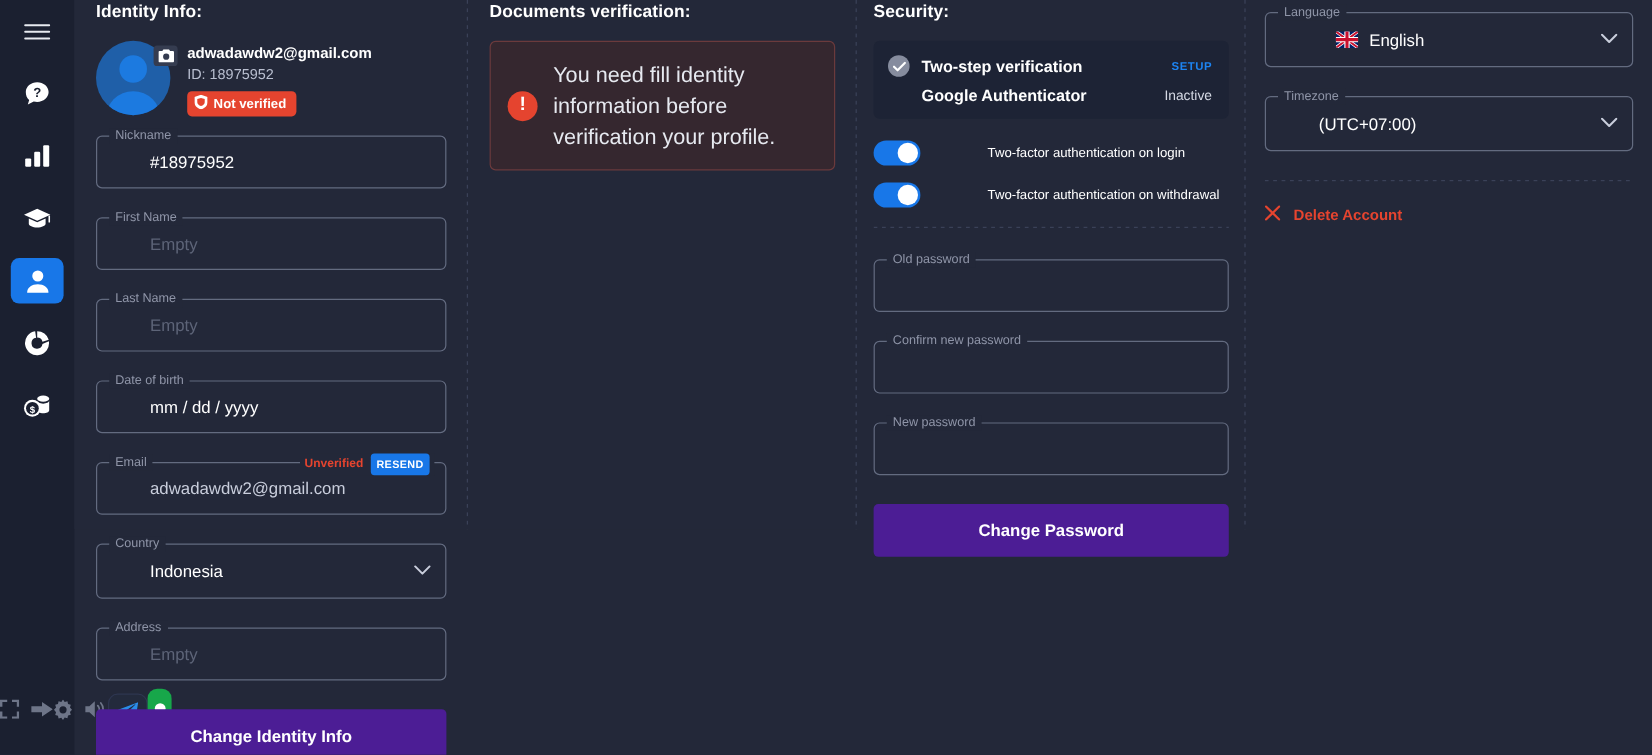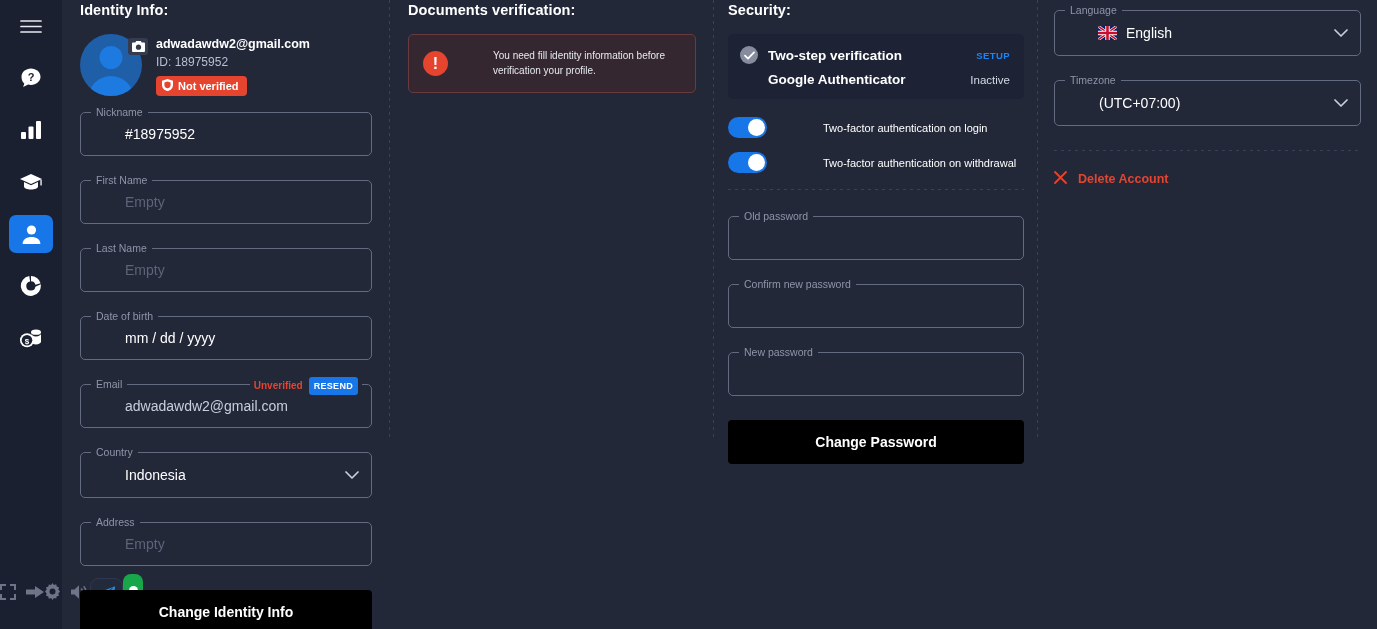--- a/index.html
+++ b/index.html
@@ -142,40 +142,40 @@
   .fval { color: #ffffff; font-size: 14px; margin-left: 32px; }
   .fval.ph { color: #5d6478; }
   .fval.muted { color: #c9cedc; }
   .field.tall { height: 46px; }
   .chev {
     position: absolute; right: 12px; top: 50%; transform: translateY(-50%);
     color: #c9cedc;
   }
   .btn-primary {
     width: 100%; height: 44px; border: none; border-radius: 4px;
-    background: #000000; color: #ffffff;
+    background: #4c1d95; color: #ffffff;
     font-family: "Liberation Sans", sans-serif;
     font-size: 14px; font-weight: bold;
     display: flex; align-items: center; justify-content: center;
     cursor: pointer;
   }
 
   
   .alert {
     border: 1px solid #6b3a3c; background: #35272f;
     border-radius: 5px; padding: 14px 14px;
     display: flex; align-items: center; gap: 13px;
   }
   .alert-icon {
     width: 25px; height: 25px; border-radius: 50%; background: #e5442f;
     flex: 0 0 25px;
     display: flex; align-items: center; justify-content: center;
     color: #ffffff; font-size: 16px; font-weight: bold; line-height: 1;
   }
-  .alert-text { color: #e6e9f0; font-size: 10px; line-height: 1.45; margin-left: 32px; }
+  .alert-text { color: #e6e9f0; font-size: 18px; line-height: 1.45; }
 
   
   .sec-card {
     background: #1d2335; border-radius: 5px;
     padding: 12px 14px 12px 12px; margin-bottom: 18px;
   }
   .sec-row { display: flex; align-items: center; justify-content: space-between; }
   .sec-row + .sec-row { margin-top: 8px; }
   .sec-left { display: flex; align-items: center; gap: 10px; }
   .check-circle {
@@ -203,21 +203,21 @@
     height: 1px; margin: 16px 0 26px 0;
     background-image: linear-gradient(to right, #3a4158 0 3px, transparent 3px 7px);
     background-size: 7px 1px;
   }
 
   
   .flag {
     width: 19px; height: 14px; flex: 0 0 19px; border-radius: 2px; overflow: hidden;
     margin-right: 9px;
   }
-  .field.withflag { padding-left: 11px; }
+  .field.withflag { padding-left: 26px; }
   .field.withflag .fval { display: flex; align-items: center; }
   .delete-row {
     display: flex; align-items: center; gap: 11px;
     color: #e5442f; font-size: 12.5px; font-weight: bold;
     cursor: pointer;
   }
 </style>
 </head>
 <body>
 

